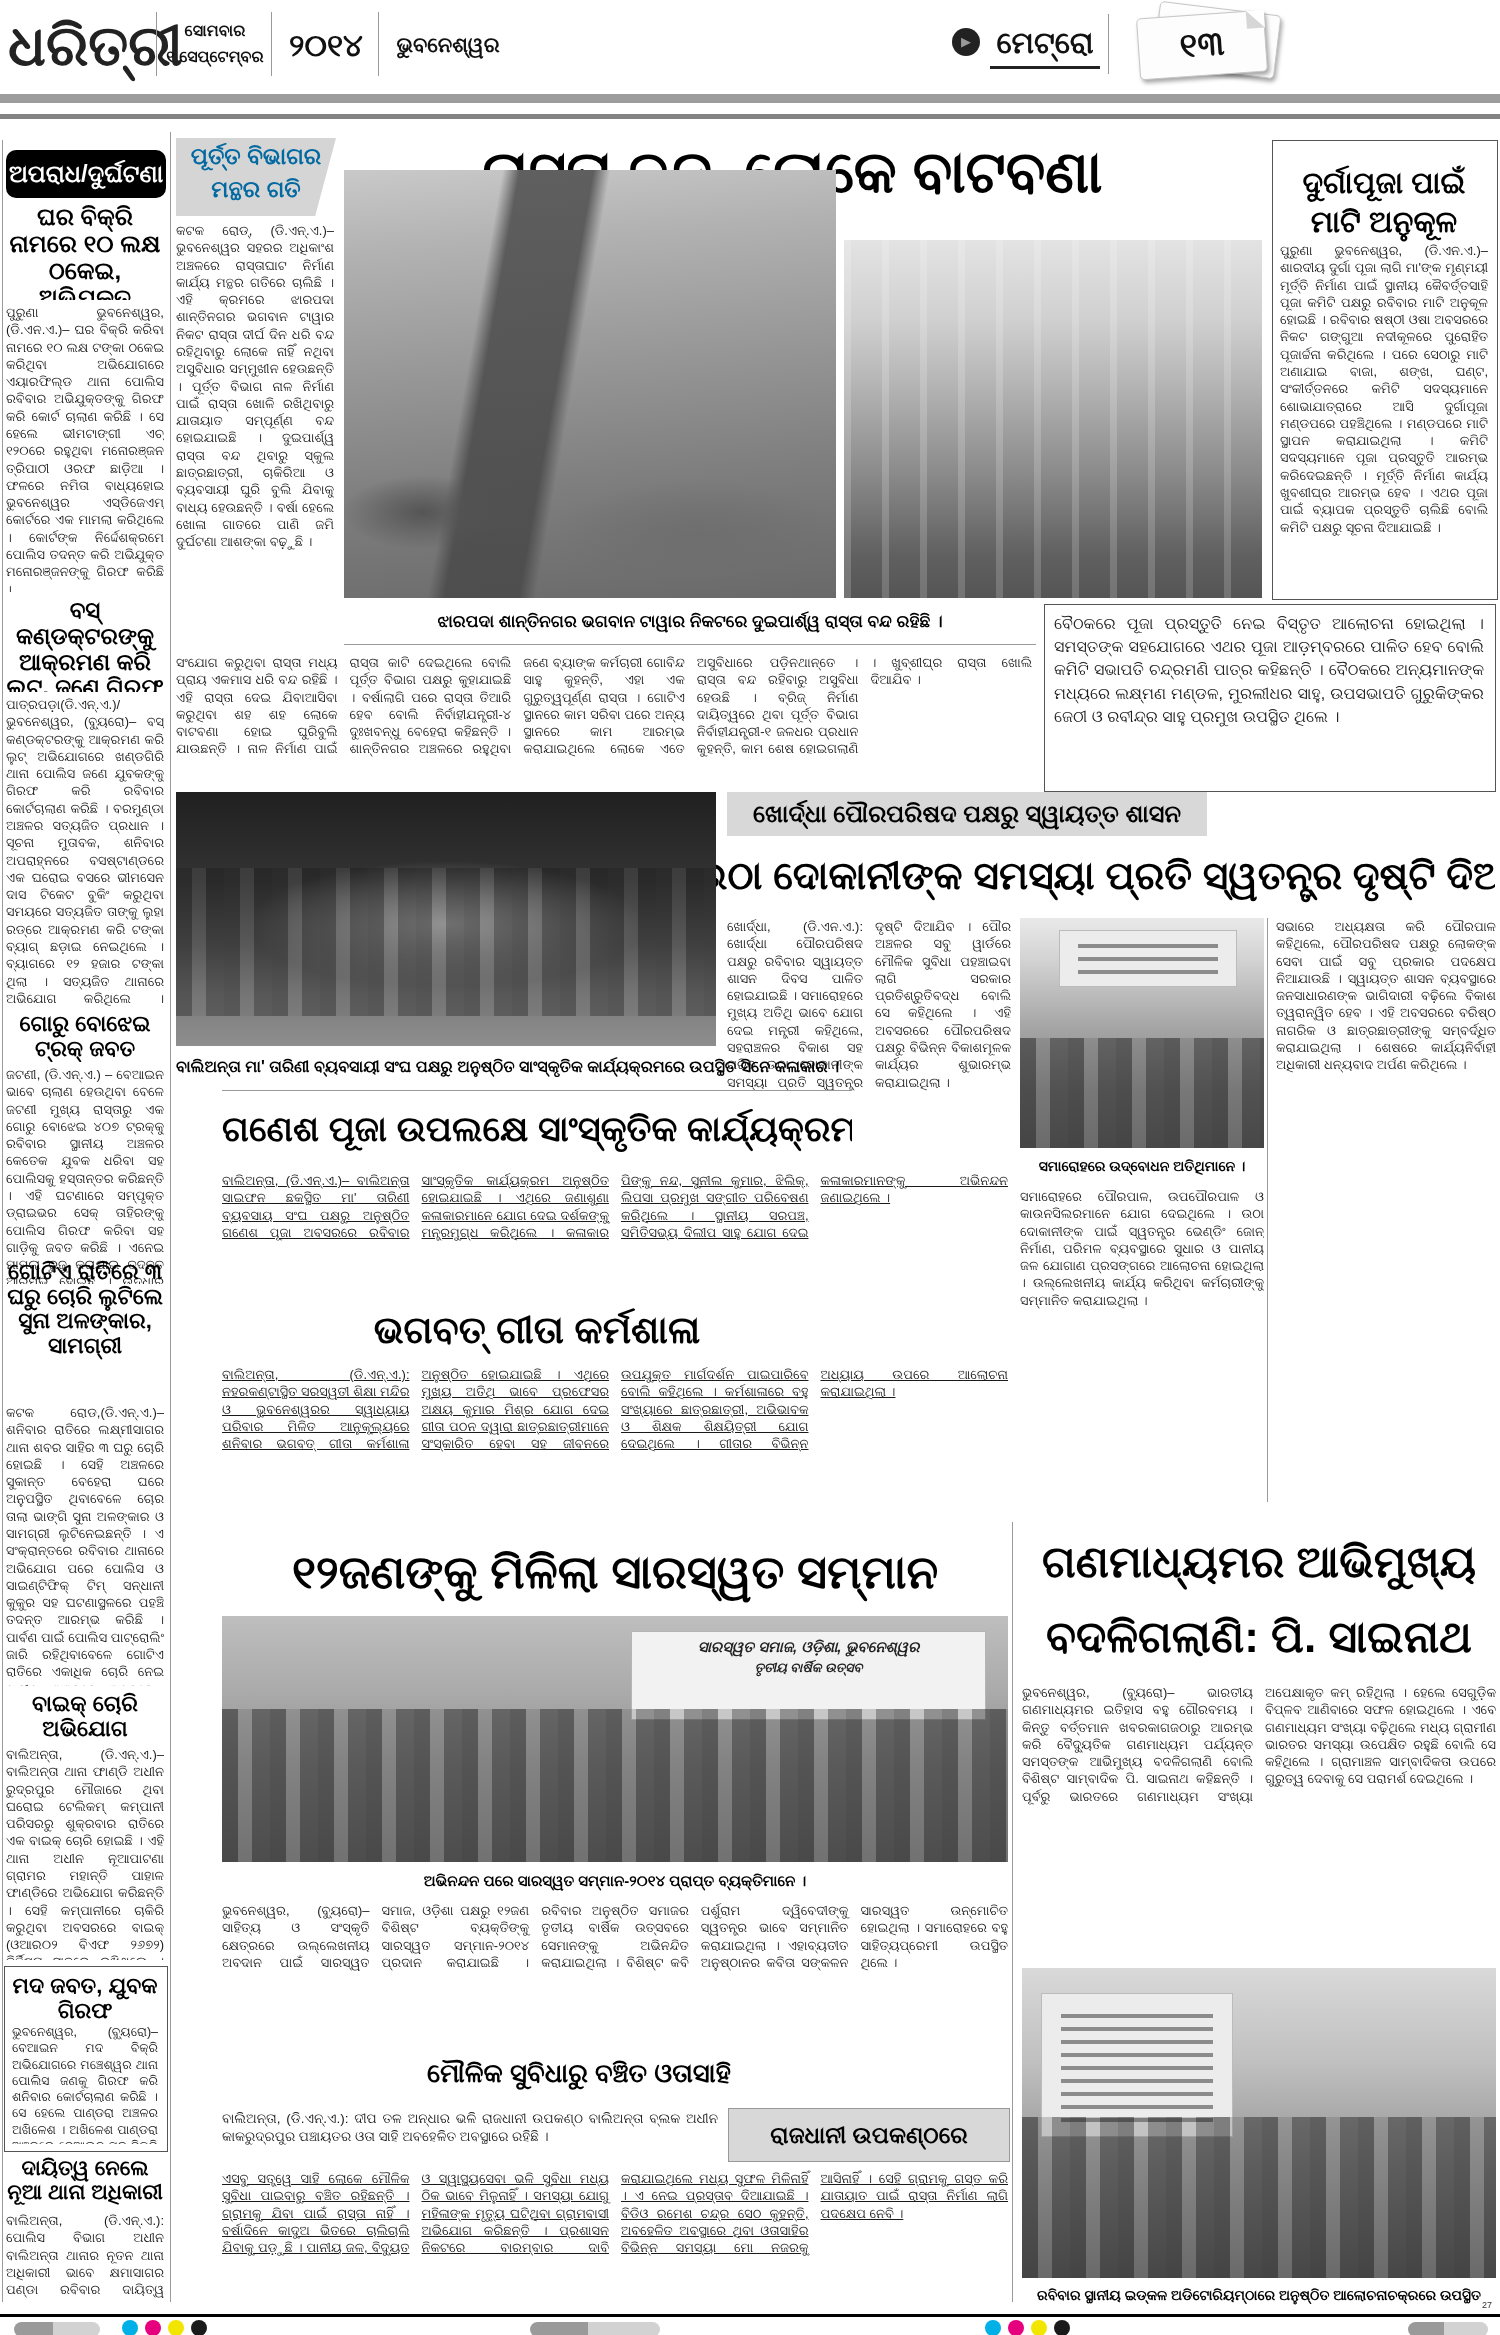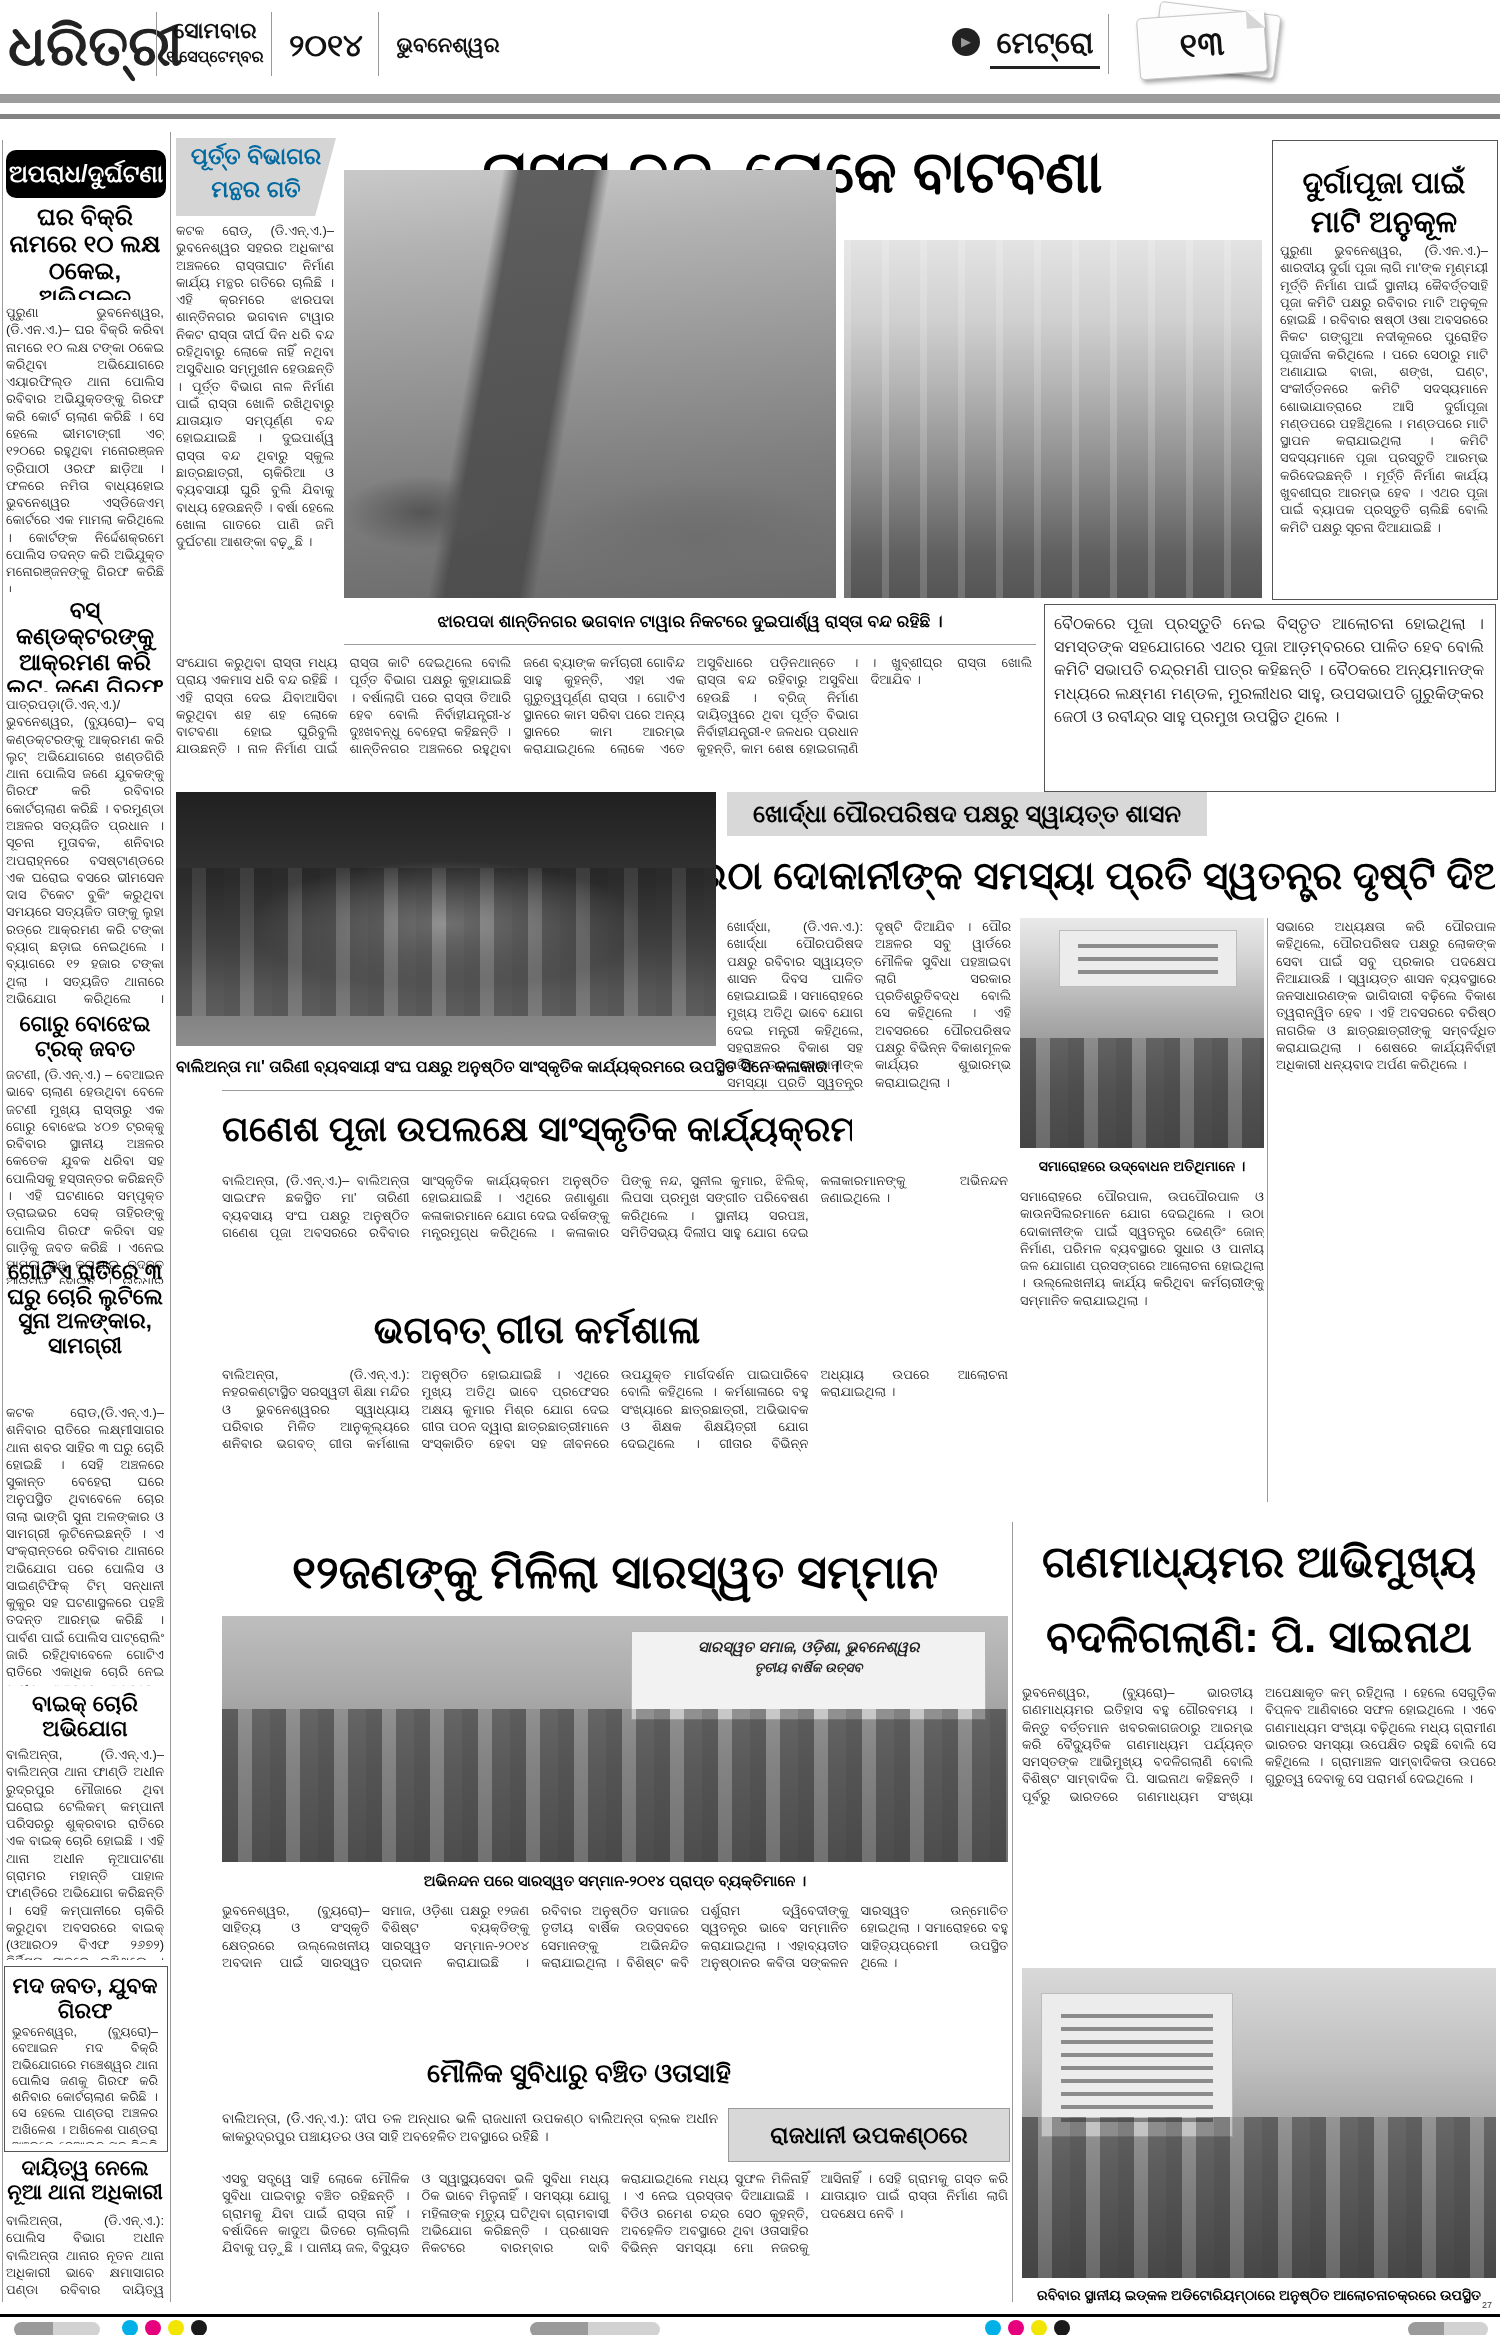--- a/index.html
+++ b/index.html
@@ -6,21 +6,21 @@
   body{
     width:1500px;height:2335px;position:relative;background:#ffffff;
     font-family:"Liberation Sans", sans-serif;color:#111;overflow:hidden;
   }
   .abs{position:absolute;}
   .bt{font-size:13px;line-height:1.33;text-align:justify;overflow:hidden;color:#1a1a1a;}
   .bt-sm{font-size:12.5px;line-height:1.3;text-align:justify;overflow:hidden;color:#1a1a1a;}
   .hl{font-weight:bold;color:#000;overflow:hidden;line-height:1.12;text-align:center;}
   .cap{font-weight:bold;text-align:center;overflow:hidden;color:#000;}
   .cols2{column-count:2;column-gap:12px;}
-  .cols4{column-count:4;column-gap:12px;}
+  .cols4{column-count:4;column-gap:12px;text-decoration:underline;}
   .cols5{column-count:5;column-gap:12px;}
   .vr{width:1px;background:#9a9a9a;}
   .hrule{background:#9a9a9a;height:1px;}
   .photo{overflow:hidden;background:#9a9a9a;}
   .figures{position:absolute;left:0;right:0;bottom:0;height:48%;
     background:repeating-linear-gradient(90deg, rgba(35,35,35,.55) 0 16px, rgba(100,100,100,.30) 16px 30px, rgba(25,25,25,.45) 30px 48px);}
   .banner{position:absolute;background:#f2f2f2;border:1px solid #b5b5b5;color:#222;font-weight:bold;text-align:center;overflow:hidden;}
   .banner-lines{position:absolute;background:#ececec;border:1px solid #bbb;overflow:hidden;}
   .banner-lines .ink{position:absolute;inset:8% 10%;
     background:repeating-linear-gradient(180deg, transparent 0 9px, rgba(60,60,60,.55) 9px 13px);}
@@ -52,21 +52,21 @@
   .fold{position:absolute;right:-1px;top:-1px;width:0;height:0;
     border-top:18px solid #ffffff;border-left:18px solid #d6d6d6;}
 </style>
 </head>
 <body>
 
 <div class="abs masthead-title" style="left:8px;top:4px;width:150px;height:84px;font-size:56px;line-height:84px;">ଧରିତ୍ରୀ</div>
 
 <div class="abs vr" style="left:156px;top:12px;height:64px;"></div>
 <div class="abs" style="left:163px;top:18px;width:104px;height:56px;text-align:center;">
-  <div style="font-size:22px;font-weight:bold;line-height:26px;">ସୋମବାର</div>
+  <div style="font-size:16px;font-weight:bold;line-height:26px;">ସୋମବାର</div>
   <div style="font-size:16px;font-weight:bold;line-height:26px;">୧ ସେପ୍ଟେମ୍ବର</div>
 </div>
 <div class="abs vr" style="left:271px;top:12px;height:64px;"></div>
 <div class="abs" style="left:280px;top:22px;width:92px;height:48px;font-size:31px;font-weight:bold;text-align:center;line-height:48px;">୨୦୧୪</div>
 <div class="abs vr" style="left:378px;top:12px;height:64px;"></div>
 <div class="abs" style="left:388px;top:28px;width:120px;height:34px;font-size:21px;font-weight:bold;text-align:center;line-height:34px;">ଭୁବନେଶ୍ୱର</div>
 
 <div class="abs" style="left:952px;top:28px;width:28px;height:28px;border-radius:50%;background:#222;color:#999;text-align:center;font-size:13px;line-height:28px;">▶</div>
 <div class="abs" style="left:990px;top:20px;width:110px;height:46px;font-size:30px;font-weight:bold;text-align:center;line-height:46px;border-bottom:3px solid #222;">ମେଟ୍ରୋ</div>
 <div class="abs vr" style="left:1108px;top:14px;height:60px;"></div>

